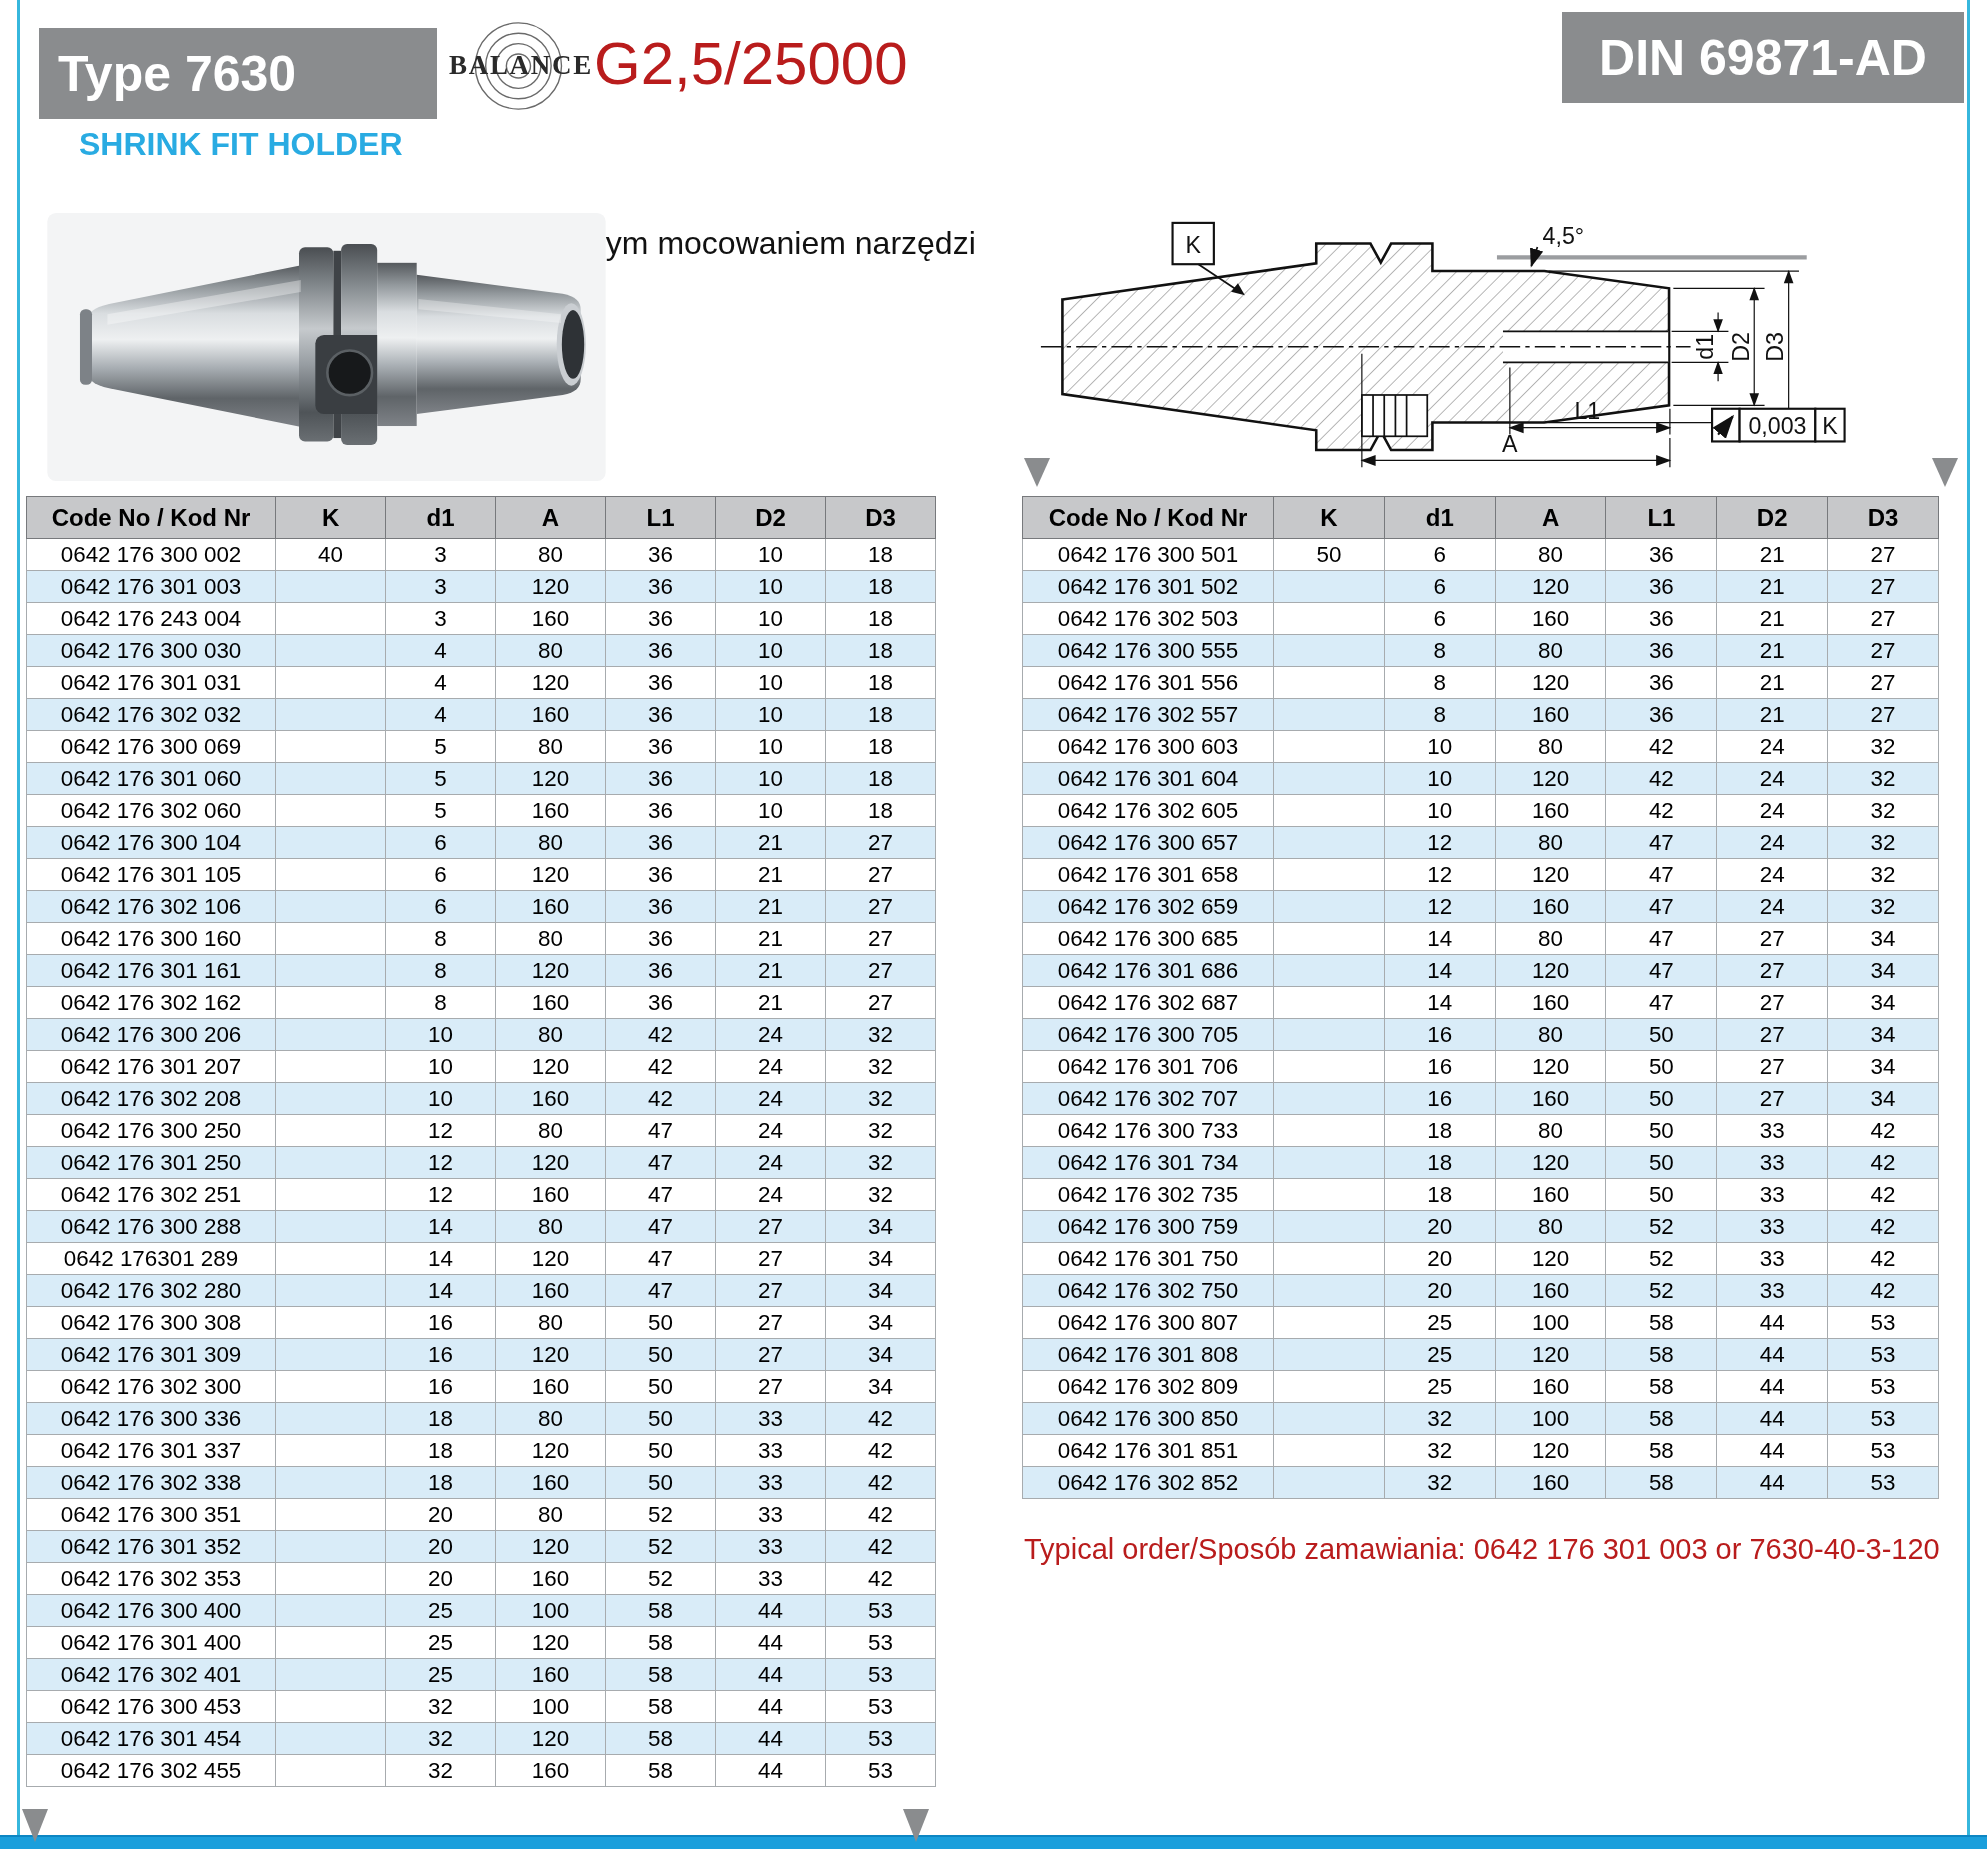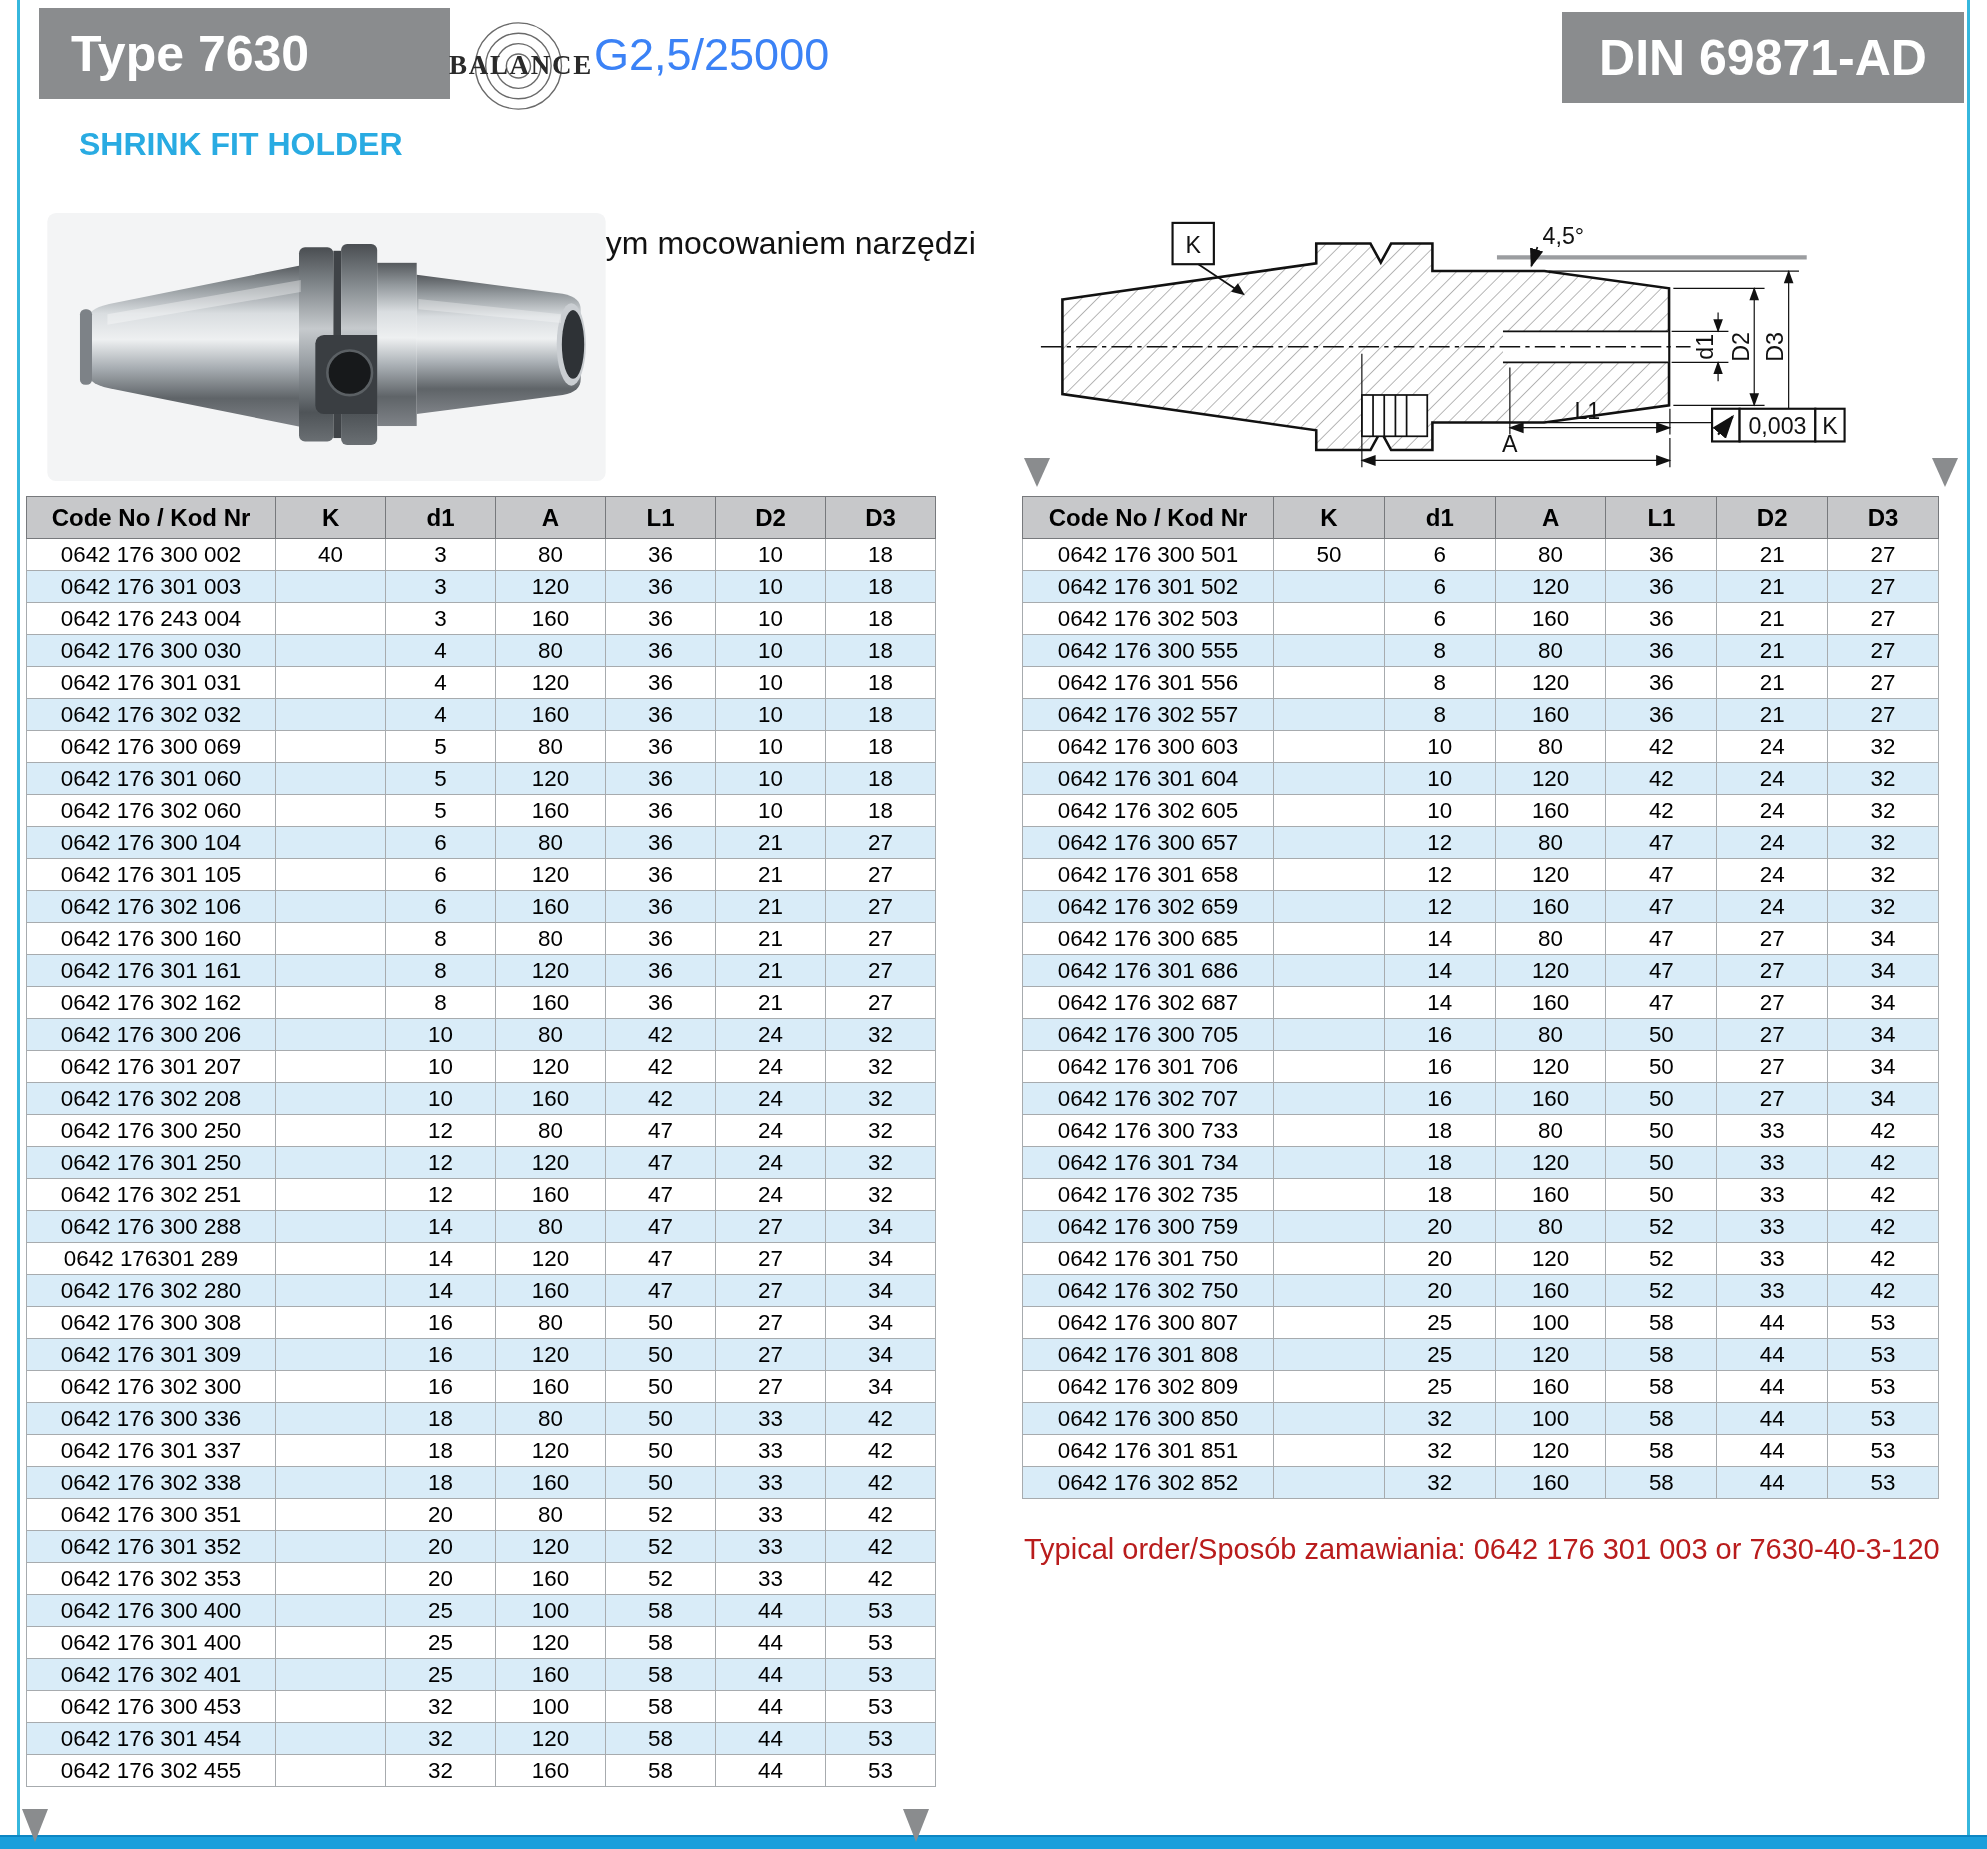--- a/index.html
+++ b/index.html
@@ -8,30 +8,30 @@
 
   
   .edge{position:absolute;top:0;bottom:0;width:3.4px;background:var(--edge_cyan,#36b7dd);}
   .edge.left{left:17px;} .edge.right{right:17px;}
   .bottom-bar{position:absolute;left:0;right:0;bottom:0;height:13px;
               background:var(--bar_blue,#1a9fdc);border-top:2.6px solid #0d86c3;}
 
   
   .badge{position:absolute;background:var(--badge_gray,#8a8c8e);color:#fff;
          font-weight:bold;font-size:50px;display:flex;align-items:center;}
-  #type-box{left:39px;top:8px;width:379px;height:91px;padding-left:32px;align-items:center;}
+  #type-box{left:39px;top:28px;width:379px;height:91px;padding-left:19px;align-items:center;}
   #din-box{left:1562px;top:12px;width:402px;height:91px;justify-content:center;}
 
   
   #balance{position:absolute;left:449px;top:12px;width:146px;height:103px;}
   #balance svg{position:absolute;left:15.5px;top:3.4px;}
   #balance .balance-text{position:absolute;left:0;top:38px;
         font-family:"Liberation Serif",serif;font-weight:bold;font-size:27px;
         letter-spacing:1.7px;color:#2a2a2a;text-align:center;}
-  #gspec{position:absolute;left:594px;top:29px;font-size:45px;color:#3b82f6;}
+  #gspec{position:absolute;left:594px;top:29px;font-size:60px;color:#b91c1c;}
 
   
   #title-en{position:absolute;left:79px;top:126px;font-size:32px;font-weight:bold;
             color:var(--accent_cyan,#29abe2);}
   #title-pl{position:absolute;left:79px;top:177px;font-size:32px;margin-top:48px;}
   #title-pl .pl-main{font-weight:bold;color:var(--accent_cyan,#29abe2);}
   #title-pl .pl-suffix{color:#111;}
 
   
   #photo{position:absolute;left:47px;top:213px;}

